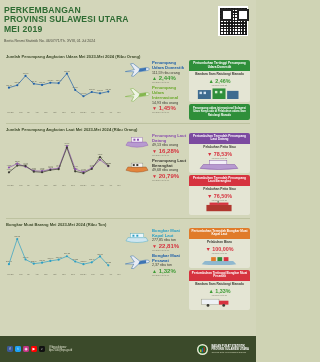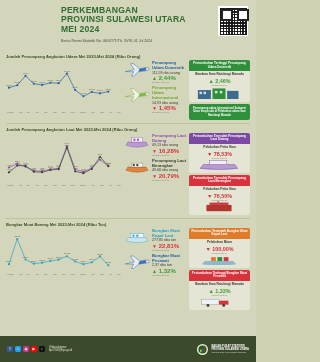--- a/index.html
+++ b/index.html
@@ -5,21 +5,21 @@
   * { box-sizing: border-box; margin: 0; padding: 0; }
   html, body {
     width: 256px; height: 362px;
     font-family: "Liberation Sans", sans-serif;
     background: #cfd3b4;
     overflow: hidden;
   }
   .page { position: relative; width: 256px; height: 362px; background: #d3d6ba; }
 
   
-  .header { position: relative; height: 52px; padding: 6px 8px 0 13px; margin-left: 48px; }
+  .header { position: relative; height: 52px; padding: 6px 8px 0 4px; }
   .title { font-size: 8.6px; line-height: 9.4px; font-weight: bold; color: #2f6b33; letter-spacing: .2px; }
   .subtitle { font-size: 3.6px; color: #4a4a3e; margin-top: 5px; }
   .qr { position: absolute; right: 8px; top: 6px; width: 30px; height: 30px; background: #fff; padding: 1.5px; }
   .qr-inner { width: 100%; height: 100%;
     background-image:
       repeating-linear-gradient(90deg,#111 0 1.4px,transparent 1.4px 2.8px),
       repeating-linear-gradient(0deg,#111 0 1.4px,transparent 1.4px 2.8px);
     background-blend-mode: multiply; background-color:#fff; opacity:.92; }
   .qr-inner::before, .qr-inner::after {
     content:""; position:absolute; width:8px; height:8px; border:2px solid #111; background:#fff; }
@@ -90,21 +90,21 @@
 </style>
 </head>
 <body>
 
 <div class="page">
 
   <div class="header">
     <div class="title">
       <div>PERKEMBANGAN</div>
       <div>PROVINSI SULAWESI UTARA</div>
-      <div>MEI 2024</div>
+      <div>MEI 2019</div>
     </div>
     <div class="subtitle">Berita Resmi Statistik No. 46/07/71/Th. XVIII, 01 Jul 2024</div>
     <div class="qr">
         <div class="qr-inner"></div>
       </div>
   </div>
 
   <div class="section">
     <div class="sec-title">Jumlah Penumpang Angkutan Udara Mei 2023-Mei 2024 (Ribu Orang)</div>
     <div class="row">

